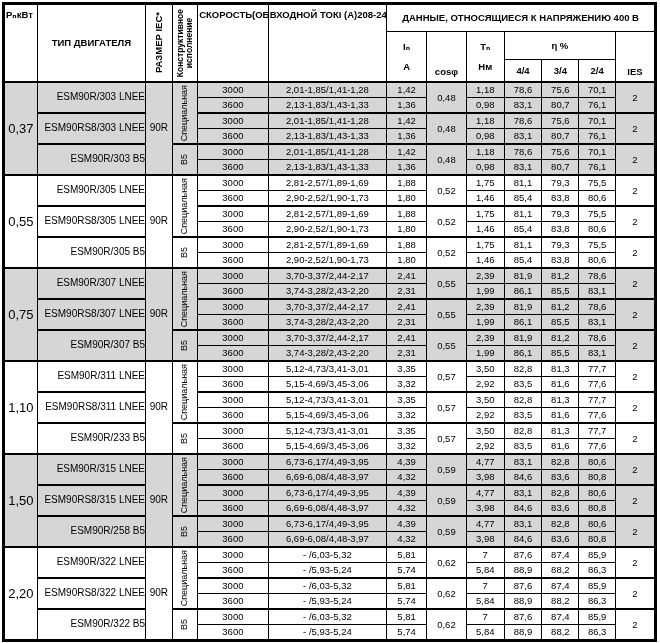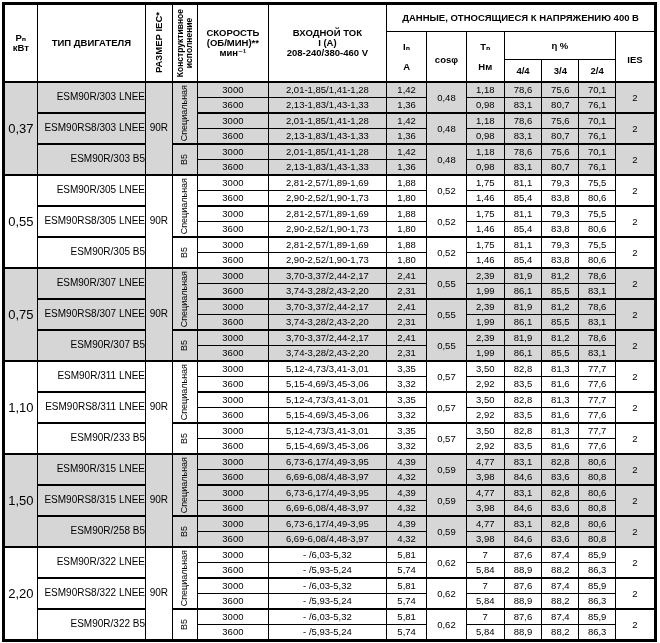--- a/index.html
+++ b/index.html
@@ -4,23 +4,23 @@
 <style>
   html,body{margin:0;padding:0;background:#ffffff;}
   body{font-family:"Liberation Sans","DejaVu Sans",sans-serif;color:#000;width:660px;}
   .wrap{padding:2px 2px 0 2px;}
   table{border-collapse:collapse;table-layout:fixed;width:655px;border:3px solid #000;}
   td{border:1px solid #000;padding:0;height:14px;text-align:center;vertical-align:middle;
      font-size:9.5px;line-height:1.05;overflow:hidden;white-space:nowrap;}
   
   thead td{font-weight:bold;font-size:9.5px;background:#fff;}
   thead tr.h-last td{border-bottom:2.5px solid #000;}
-  .hdr-stack{display:flex;flex-direction:column;justify-content:center;height:66px;padding:5px 1px;}
+  .hdr-stack{display:flex;flex-direction:row;justify-content:flex-start;height:66px;padding:5px 1px;}
   .hdr-stack2{display:flex;flex-direction:column;justify-content:space-around;height:40px;padding:1px 0;}
-  .hdr-single{display:flex;flex-direction:column;justify-content:center;height:34px;padding-top:7px;}
+  .hdr-single{display:flex;flex-direction:column;justify-content:flex-end;height:34px;padding-top:7px;}
   .vert{writing-mode:vertical-rl;transform:rotate(180deg);margin:0 auto;line-height:1.05;white-space:nowrap;}
   .vert2{writing-mode:vertical-rl;transform:rotate(180deg);margin:0 auto;line-height:1.1;}
   
   tbody tr.shaded td{background:#d6d6d6;}
   tbody tr.group-top td{border-top:2.5px solid #000;}
   tbody tr.block-top td{border-top:2px solid #000;}
   td.c-type{text-align:right;padding-left:4px;font-size:10px;}
   td.c-pn{font-size:13px;}
   td.c-size{font-size:10px;}
   td.c-constr{font-size:9px;}

